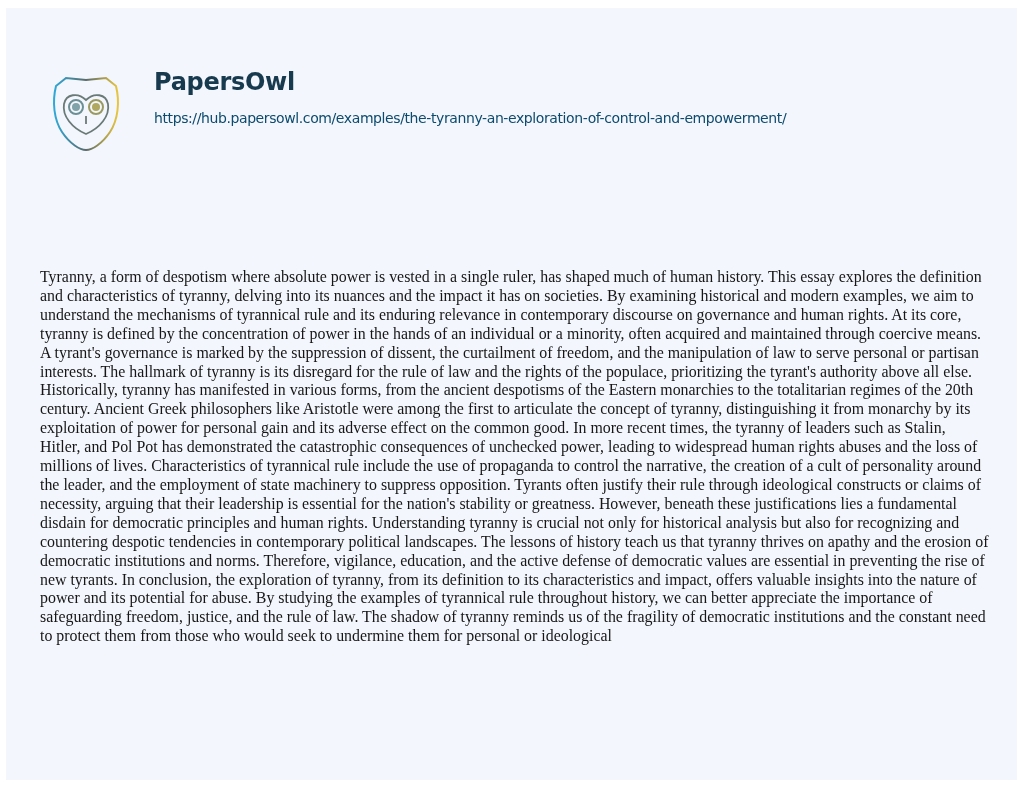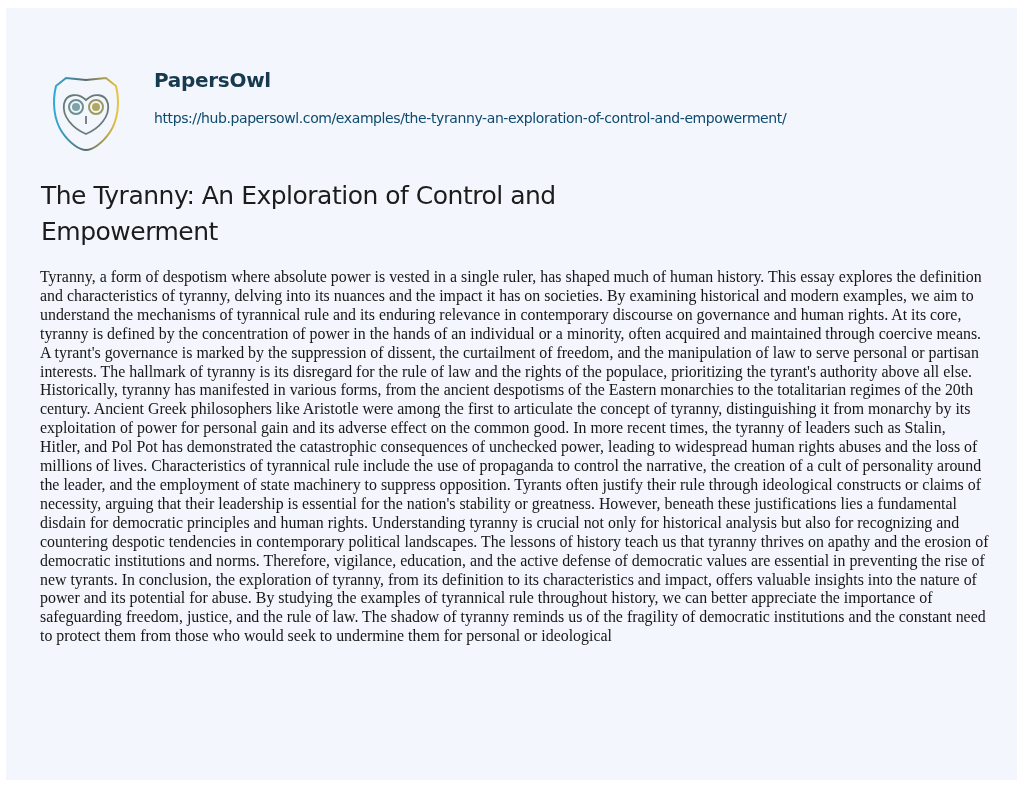--- a/index.html
+++ b/index.html
@@ -10,21 +10,21 @@
   }
   .page {
     position: absolute; left: 6px; top: 8px; width: 1011px; height: 772px;
     background: #f3f6fc;
   }
   .header { position: absolute; left: 38px; top: 60px; width: 900px; height: 100px; }
   .logo { position: absolute; left: 0; top: 4px; width: 100px; height: 100px; }
   .brand {
     position: absolute; left: 110px; top: 0px;
     font-family: "DejaVu Sans", sans-serif; font-weight: bold;
-    font-size: 20px; color: #173a4e; letter-spacing: -0.3px;
+    font-size: 24px; color: #173a4e; letter-spacing: -0.3px;
   }
   .url {
     position: absolute; left: 110px; top: 39px; width: 720px;
     font-family: "DejaVu Sans", sans-serif; font-size: 14px; line-height: 23px;
     color: #0c4a6e; letter-spacing: -0.4px; word-break: break-all;
   }
   .title {
     position: absolute; left: 35px; top: 170px; width: 640px;
     font-family: "DejaVu Sans", sans-serif; font-size: 25px; line-height: 36px;
     color: #1c1c1c; letter-spacing: -0.5px;
@@ -55,16 +55,15 @@
         <circle cx="32" cy="35" r="4" fill="#7fa3a8"></circle>
         <circle cx="52" cy="35" r="7" fill="none" stroke="#9a9a60" stroke-width="2"></circle>
         <circle cx="52" cy="35" r="4" fill="#b0a860"></circle>
         <line x1="42" y1="44" x2="42" y2="52" stroke="#7a8585" stroke-width="2"></line>
       </svg>
     </div>
     <div class="brand">PapersOwl</div>
     <div class="url">https://hub.papersowl.com/examples/the-tyranny-an-exploration-of-control-and-empowerment/</div>
   </div>
 
-  <h1 class="title" style="margin:0;font-weight:normal;">The Tyranny: An Exploration of Control and Empowerment</h1>
 
   <div class="body-text">Tyranny, a form of despotism where absolute power is vested in a single ruler, has shaped much of human history. This essay explores the definition and characteristics of tyranny, delving into its nuances and the impact it has on societies. By examining historical and modern examples, we aim to understand the mechanisms of tyrannical rule and its enduring relevance in contemporary discourse on governance and human rights. At its core, tyranny is defined by the concentration of power in the hands of an individual or a minority, often acquired and maintained through coercive means. A tyrant's governance is marked by the suppression of dissent, the curtailment of freedom, and the manipulation of law to serve personal or partisan interests. The hallmark of tyranny is its disregard for the rule of law and the rights of the populace, prioritizing the tyrant's authority above all else. Historically, tyranny has manifested in various forms, from the ancient despotisms of the Eastern monarchies to the totalitarian regimes of the 20th century. Ancient Greek philosophers like Aristotle were among the first to articulate the concept of tyranny, distinguishing it from monarchy by its exploitation of power for personal gain and its adverse effect on the common good. In more recent times, the tyranny of leaders such as Stalin, Hitler, and Pol Pot has demonstrated the catastrophic consequences of unchecked power, leading to widespread human rights abuses and the loss of millions of lives. Characteristics of tyrannical rule include the use of propaganda to control the narrative, the creation of a cult of personality around the leader, and the employment of state machinery to suppress opposition. Tyrants often justify their rule through ideological constructs or claims of necessity, arguing that their leadership is essential for the nation's stability or greatness. However, beneath these justifications lies a fundamental disdain for democratic principles and human rights. Understanding tyranny is crucial not only for historical analysis but also for recognizing and countering despotic tendencies in contemporary political landscapes. The lessons of history teach us that tyranny thrives on apathy and the erosion of democratic institutions and norms. Therefore, vigilance, education, and the active defense of democratic values are essential in preventing the rise of new tyrants. In conclusion, the exploration of tyranny, from its definition to its characteristics and impact, offers valuable insights into the nature of power and its potential for abuse. By studying the examples of tyrannical rule throughout history, we can better appreciate the importance of safeguarding freedom, justice, and the rule of law. The shadow of tyranny reminds us of the fragility of democratic institutions and the constant need to protect them from those who would seek to undermine them for personal or ideological</div>
 </div>
 
 </body></html>

